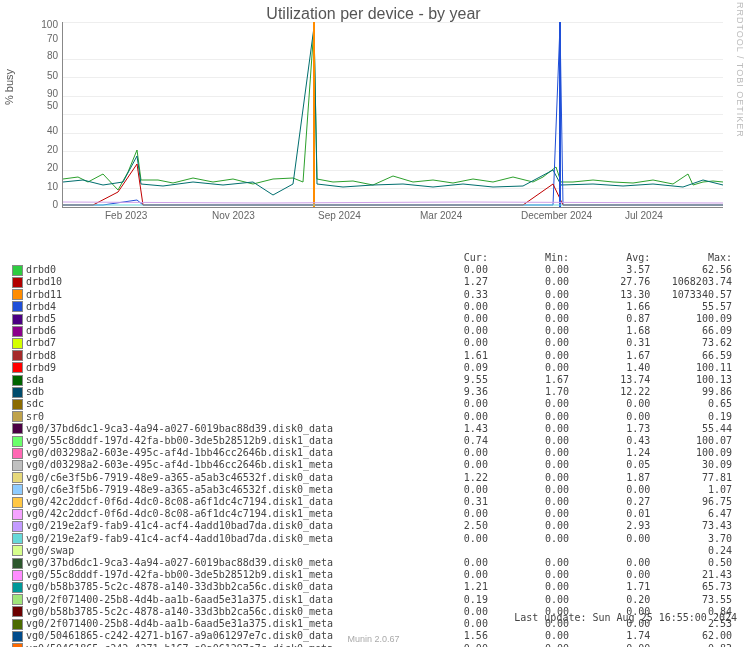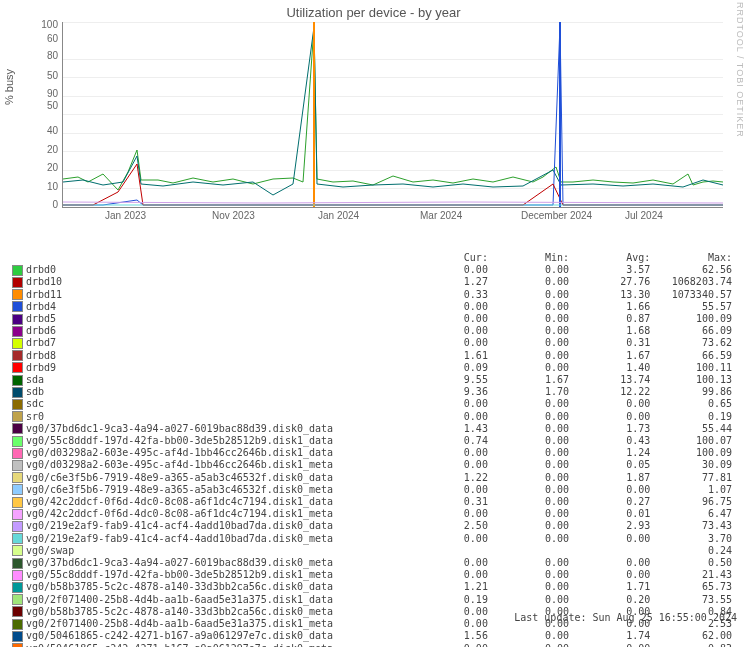--- a/index.html
+++ b/index.html
@@ -1,17 +1,17 @@
 <!DOCTYPE html>
 <html><head>
 <meta charset="utf-8">
 <style>
   html,body{margin:0;padding:0;background:#fff;font-family:Arial,Helvetica,sans-serif;font-size:10.5px;color:#444;overflow:hidden}
   .wrap{position:relative;width:747px;height:647px}
-  .title{position:absolute;top:5px;left:0;width:747px;text-align:center;font-size:13px;color:#555}
+  .title{position:absolute;top:5px;left:0;width:747px;text-align:center;font-size:16px;color:#555}
   .ylab{position:absolute;top:105px;left:3px;transform:rotate(-90deg);transform-origin:left top;font-size:11px;color:#555}
   .side{position:absolute;top:2px;right:2px;writing-mode:vertical-rl;font-size:9px;letter-spacing:1px;color:#bbb}
   .chart{position:absolute;top:22px;left:62px;width:660px;height:185px;border-left:1px solid #888;border-bottom:1px solid #888;background:repeating-linear-gradient(to top,transparent 0,transparent 17.5px,#eee 17.5px,#eee 18.5px)}
   .ytick{position:absolute;left:40px;width:18px;text-align:right;font-size:10px;color:#666}
   .xtick{position:absolute;top:210px;font-size:10px;color:#666}
   svg.lines{position:absolute;top:0;left:0;width:100%;height:100%}
   .spike{stroke-width:2}
   .legend{position:absolute;top:230px;left:12px;width:722px;font-family:"DejaVu Sans Mono","Menlo","Consolas",monospace;font-size:10px;color:#444;white-space:pre}
   table{border-collapse:collapse;width:100%}
   td{padding:0 0 0 0;vertical-align:top;line-height:12.2px}
@@ -32,26 +32,26 @@
 
   <div class="ytick" style="top:199px">0</div>
   <div class="ytick" style="top:181px">10</div>
   <div class="ytick" style="top:162px">20</div>
   <div class="ytick" style="top:144px">20</div>
   <div class="ytick" style="top:125px">40</div>
   <div class="ytick" style="top:100px">50</div>
   <div class="ytick" style="top:88px">90</div>
   <div class="ytick" style="top:70px">50</div>
   <div class="ytick" style="top:50px">80</div>
-  <div class="ytick" style="top:33px">60</div>
+  <div class="ytick" style="top:33px">70</div>
   <div class="ytick" style="top:19px">100</div>
 
-  <div class="xtick" style="left:105px">Jan 2023</div>
+  <div class="xtick" style="left:105px">Feb 2023</div>
   <div class="xtick" style="left:212px">Nov 2023</div>
-  <div class="xtick" style="left:318px">Jan 2024</div>
+  <div class="xtick" style="left:318px">Sep 2024</div>
   <div class="xtick" style="left:420px">Mar 2024</div>
   <div class="xtick" style="left:521px">December 2024</div>
   <div class="xtick" style="left:625px">Jul 2024</div>
 
   <div class="chart">
     <svg class="lines" viewBox="0 0 660 185" preserveAspectRatio="none">
 
       <polyline fill="none" stroke="#2ca02c" stroke-width="1" points="0,157 15,155 25,160 40,152 55,168 65,150 74,128 78,158 95,158 110,161 130,156 150,160 170,157 190,162 210,157 230,156 240,160 251,5 254,157 270,160 290,159 310,163 330,154 350,160 370,158 390,161 410,157 430,160 450,155 470,160 480,155 493,145 498,160 510,160 530,158 550,160 570,161 590,158 610,162 625,152 630,163 640,160 650,159 660,160"></polyline>
 
       <polyline fill="none" stroke="#006e6e" stroke-width="1" points="0,160 20,158 40,163 60,160 74,134 78,162 100,164 130,160 160,163 190,160 210,173 230,162 251,5 254,162 280,165 310,163 340,162 370,165 400,162 430,165 460,164 490,148 498,163 530,162 560,164 590,162 620,165 640,158 660,163"></polyline>
@@ -66,13 +66,14 @@
 
       <polyline fill="none" stroke="#66d9d9" stroke-width="1" points="0,183 660,183"></polyline>
       <polyline fill="none" stroke="#cfa0e8" stroke-width="1" points="0,180 200,181 400,180 660,181"></polyline>
     </svg>
   </div>
 
   <div class="legend">
     <table id="legend-body"><tbody><tr class="hdr"><td class="sw"></td><td class="name"></td><td class="num">Cur:</td><td class="num">Min:</td><td class="num">Avg:</td><td class="num">Max:</td></tr><tr><td class="sw"><span class="swatch" style="background:#2ecc40"></span></td><td class="name">drbd0</td><td class="num">0.00</td><td class="num">0.00</td><td class="num">3.57</td><td class="num">62.56</td></tr><tr><td class="sw"><span class="swatch" style="background:#b10000"></span></td><td class="name">drbd10</td><td class="num">1.27</td><td class="num">0.00</td><td class="num">27.76</td><td class="num">1068203.74</td></tr><tr><td class="sw"><span class="swatch" style="background:#ff8c00"></span></td><td class="name">drbd11</td><td class="num">0.33</td><td class="num">0.00</td><td class="num">13.30</td><td class="num">1073340.57</td></tr><tr><td class="sw"><span class="swatch" style="background:#1f4fd8"></span></td><td class="name">drbd4</td><td class="num">0.00</td><td class="num">0.00</td><td class="num">1.66</td><td class="num">55.57</td></tr><tr><td class="sw"><span class="swatch" style="background:#4b0082"></span></td><td class="name">drbd5</td><td class="num">0.00</td><td class="num">0.00</td><td class="num">0.87</td><td class="num">100.09</td></tr><tr><td class="sw"><span class="swatch" style="background:#8b008b"></span></td><td class="name">drbd6</td><td class="num">0.00</td><td class="num">0.00</td><td class="num">1.68</td><td class="num">66.09</td></tr><tr><td class="sw"><span class="swatch" style="background:#d4ff00"></span></td><td class="name">drbd7</td><td class="num">0.00</td><td class="num">0.00</td><td class="num">0.31</td><td class="num">73.62</td></tr><tr><td class="sw"><span class="swatch" style="background:#a52a2a"></span></td><td class="name">drbd8</td><td class="num">1.61</td><td class="num">0.00</td><td class="num">1.67</td><td class="num">66.59</td></tr><tr><td class="sw"><span class="swatch" style="background:#ff0000"></span></td><td class="name">drbd9</td><td class="num">0.09</td><td class="num">0.00</td><td class="num">1.40</td><td class="num">100.11</td></tr><tr><td class="sw"><span class="swatch" style="background:#006400"></span></td><td class="name">sda</td><td class="num">9.55</td><td class="num">1.67</td><td class="num">13.74</td><td class="num">100.13</td></tr><tr><td class="sw"><span class="swatch" style="background:#004b6b"></span></td><td class="name">sdb</td><td class="num">9.36</td><td class="num">1.70</td><td class="num">12.22</td><td class="num">99.86</td></tr><tr><td class="sw"><span class="swatch" style="background:#8b6b00"></span></td><td class="name">sdc</td><td class="num">0.00</td><td class="num">0.00</td><td class="num">0.00</td><td class="num">0.65</td></tr><tr><td class="sw"><span class="swatch" style="background:#bfa24b"></span></td><td class="name">sr0</td><td class="num">0.00</td><td class="num">0.00</td><td class="num">0.00</td><td class="num">0.19</td></tr><tr><td class="sw"><span class="swatch" style="background:#4b0045"></span></td><td class="name">vg0/37bd6dc1-9ca3-4a94-a027-6019bac88d39.disk0_data</td><td class="num">1.43</td><td class="num">0.00</td><td class="num">1.73</td><td class="num">55.44</td></tr><tr><td class="sw"><span class="swatch" style="background:#6bff6b"></span></td><td class="name">vg0/55c8dddf-197d-42fa-bb00-3de5b28512b9.disk1_data</td><td class="num">0.74</td><td class="num">0.00</td><td class="num">0.43</td><td class="num">100.07</td></tr><tr><td class="sw"><span class="swatch" style="background:#ff69b4"></span></td><td class="name">vg0/d03298a2-603e-495c-af4d-1bb46cc2646b.disk1_data</td><td class="num">0.00</td><td class="num">0.00</td><td class="num">1.24</td><td class="num">100.09</td></tr><tr><td class="sw"><span class="swatch" style="background:#c0c0c0"></span></td><td class="name">vg0/d03298a2-603e-495c-af4d-1bb46cc2646b.disk1_meta</td><td class="num">0.00</td><td class="num">0.00</td><td class="num">0.05</td><td class="num">30.09</td></tr><tr><td class="sw"><span class="swatch" style="background:#e6d87a"></span></td><td class="name">vg0/c6e3f5b6-7919-48e9-a365-a5ab3c46532f.disk0_data</td><td class="num">1.22</td><td class="num">0.00</td><td class="num">1.87</td><td class="num">77.81</td></tr><tr><td class="sw"><span class="swatch" style="background:#8ecbff"></span></td><td class="name">vg0/c6e3f5b6-7919-48e9-a365-a5ab3c46532f.disk0_meta</td><td class="num">0.00</td><td class="num">0.00</td><td class="num">0.00</td><td class="num">1.07</td></tr><tr><td class="sw"><span class="swatch" style="background:#ffc744"></span></td><td class="name">vg0/42c2ddcf-0f6d-4dc0-8c08-a6f1dc4c7194.disk1_data</td><td class="num">0.31</td><td class="num">0.00</td><td class="num">0.27</td><td class="num">96.75</td></tr><tr><td class="sw"><span class="swatch" style="background:#f5a3ff"></span></td><td class="name">vg0/42c2ddcf-0f6d-4dc0-8c08-a6f1dc4c7194.disk1_meta</td><td class="num">0.00</td><td class="num">0.00</td><td class="num">0.01</td><td class="num">6.47</td></tr><tr><td class="sw"><span class="swatch" style="background:#c39bff"></span></td><td class="name">vg0/219e2af9-fab9-41c4-acf4-4add10bad7da.disk0_data</td><td class="num">2.50</td><td class="num">0.00</td><td class="num">2.93</td><td class="num">73.43</td></tr><tr><td class="sw"><span class="swatch" style="background:#66d9d9"></span></td><td class="name">vg0/219e2af9-fab9-41c4-acf4-4add10bad7da.disk0_meta</td><td class="num">0.00</td><td class="num">0.00</td><td class="num">0.00</td><td class="num">3.70</td></tr><tr><td class="sw"><span class="swatch" style="background:#d7ff8c"></span></td><td class="name">vg0/swap</td><td class="num"></td><td class="num"></td><td class="num"></td><td class="num">0.24</td></tr><tr><td class="sw"><span class="swatch" style="background:#2d572d"></span></td><td class="name">vg0/37bd6dc1-9ca3-4a94-a027-6019bac88d39.disk0_meta</td><td class="num">0.00</td><td class="num">0.00</td><td class="num">0.00</td><td class="num">0.50</td></tr><tr><td class="sw"><span class="swatch" style="background:#ff8cff"></span></td><td class="name">vg0/55c8dddf-197d-42fa-bb00-3de5b28512b9.disk1_meta</td><td class="num">0.00</td><td class="num">0.00</td><td class="num">0.00</td><td class="num">21.43</td></tr><tr><td class="sw"><span class="swatch" style="background:#009999"></span></td><td class="name">vg0/b58b3785-5c2c-4878-a140-33d3bb2ca56c.disk0_data</td><td class="num">1.21</td><td class="num">0.00</td><td class="num">1.71</td><td class="num">65.73</td></tr><tr><td class="sw"><span class="swatch" style="background:#a0e57a"></span></td><td class="name">vg0/2f071400-25b8-4d4b-aa1b-6aad5e31a375.disk1_data</td><td class="num">0.19</td><td class="num">0.00</td><td class="num">0.20</td><td class="num">73.55</td></tr><tr><td class="sw"><span class="swatch" style="background:#6b0000"></span></td><td class="name">vg0/b58b3785-5c2c-4878-a140-33d3bb2ca56c.disk0_meta</td><td class="num">0.00</td><td class="num">0.00</td><td class="num">0.00</td><td class="num">0.84</td></tr><tr><td class="sw"><span class="swatch" style="background:#4b6b00"></span></td><td class="name">vg0/2f071400-25b8-4d4b-aa1b-6aad5e31a375.disk1_meta</td><td class="num">0.00</td><td class="num">0.00</td><td class="num">0.00</td><td class="num">2.53</td></tr><tr><td class="sw"><span class="swatch" style="background:#004b8b"></span></td><td class="name">vg0/50461865-c242-4271-b167-a9a061297e7c.disk0_data</td><td class="num">1.56</td><td class="num">0.00</td><td class="num">1.74</td><td class="num">62.00</td></tr><tr><td class="sw"><span class="swatch" style="background:#ff6a00"></span></td><td class="name">vg0/50461865-c242-4271-b167-a9a061297e7c.disk0_meta</td><td class="num">0.00</td><td class="num">0.00</td><td class="num">0.00</td><td class="num">0.83</td></tr></tbody></table>
   </div>
   <div class="foot">Last update: Sun Aug 25 16:55:00 2024</div>
+  <div class="munin">Munin 2.0.67</div>
 </div>
 
 </body></html>

